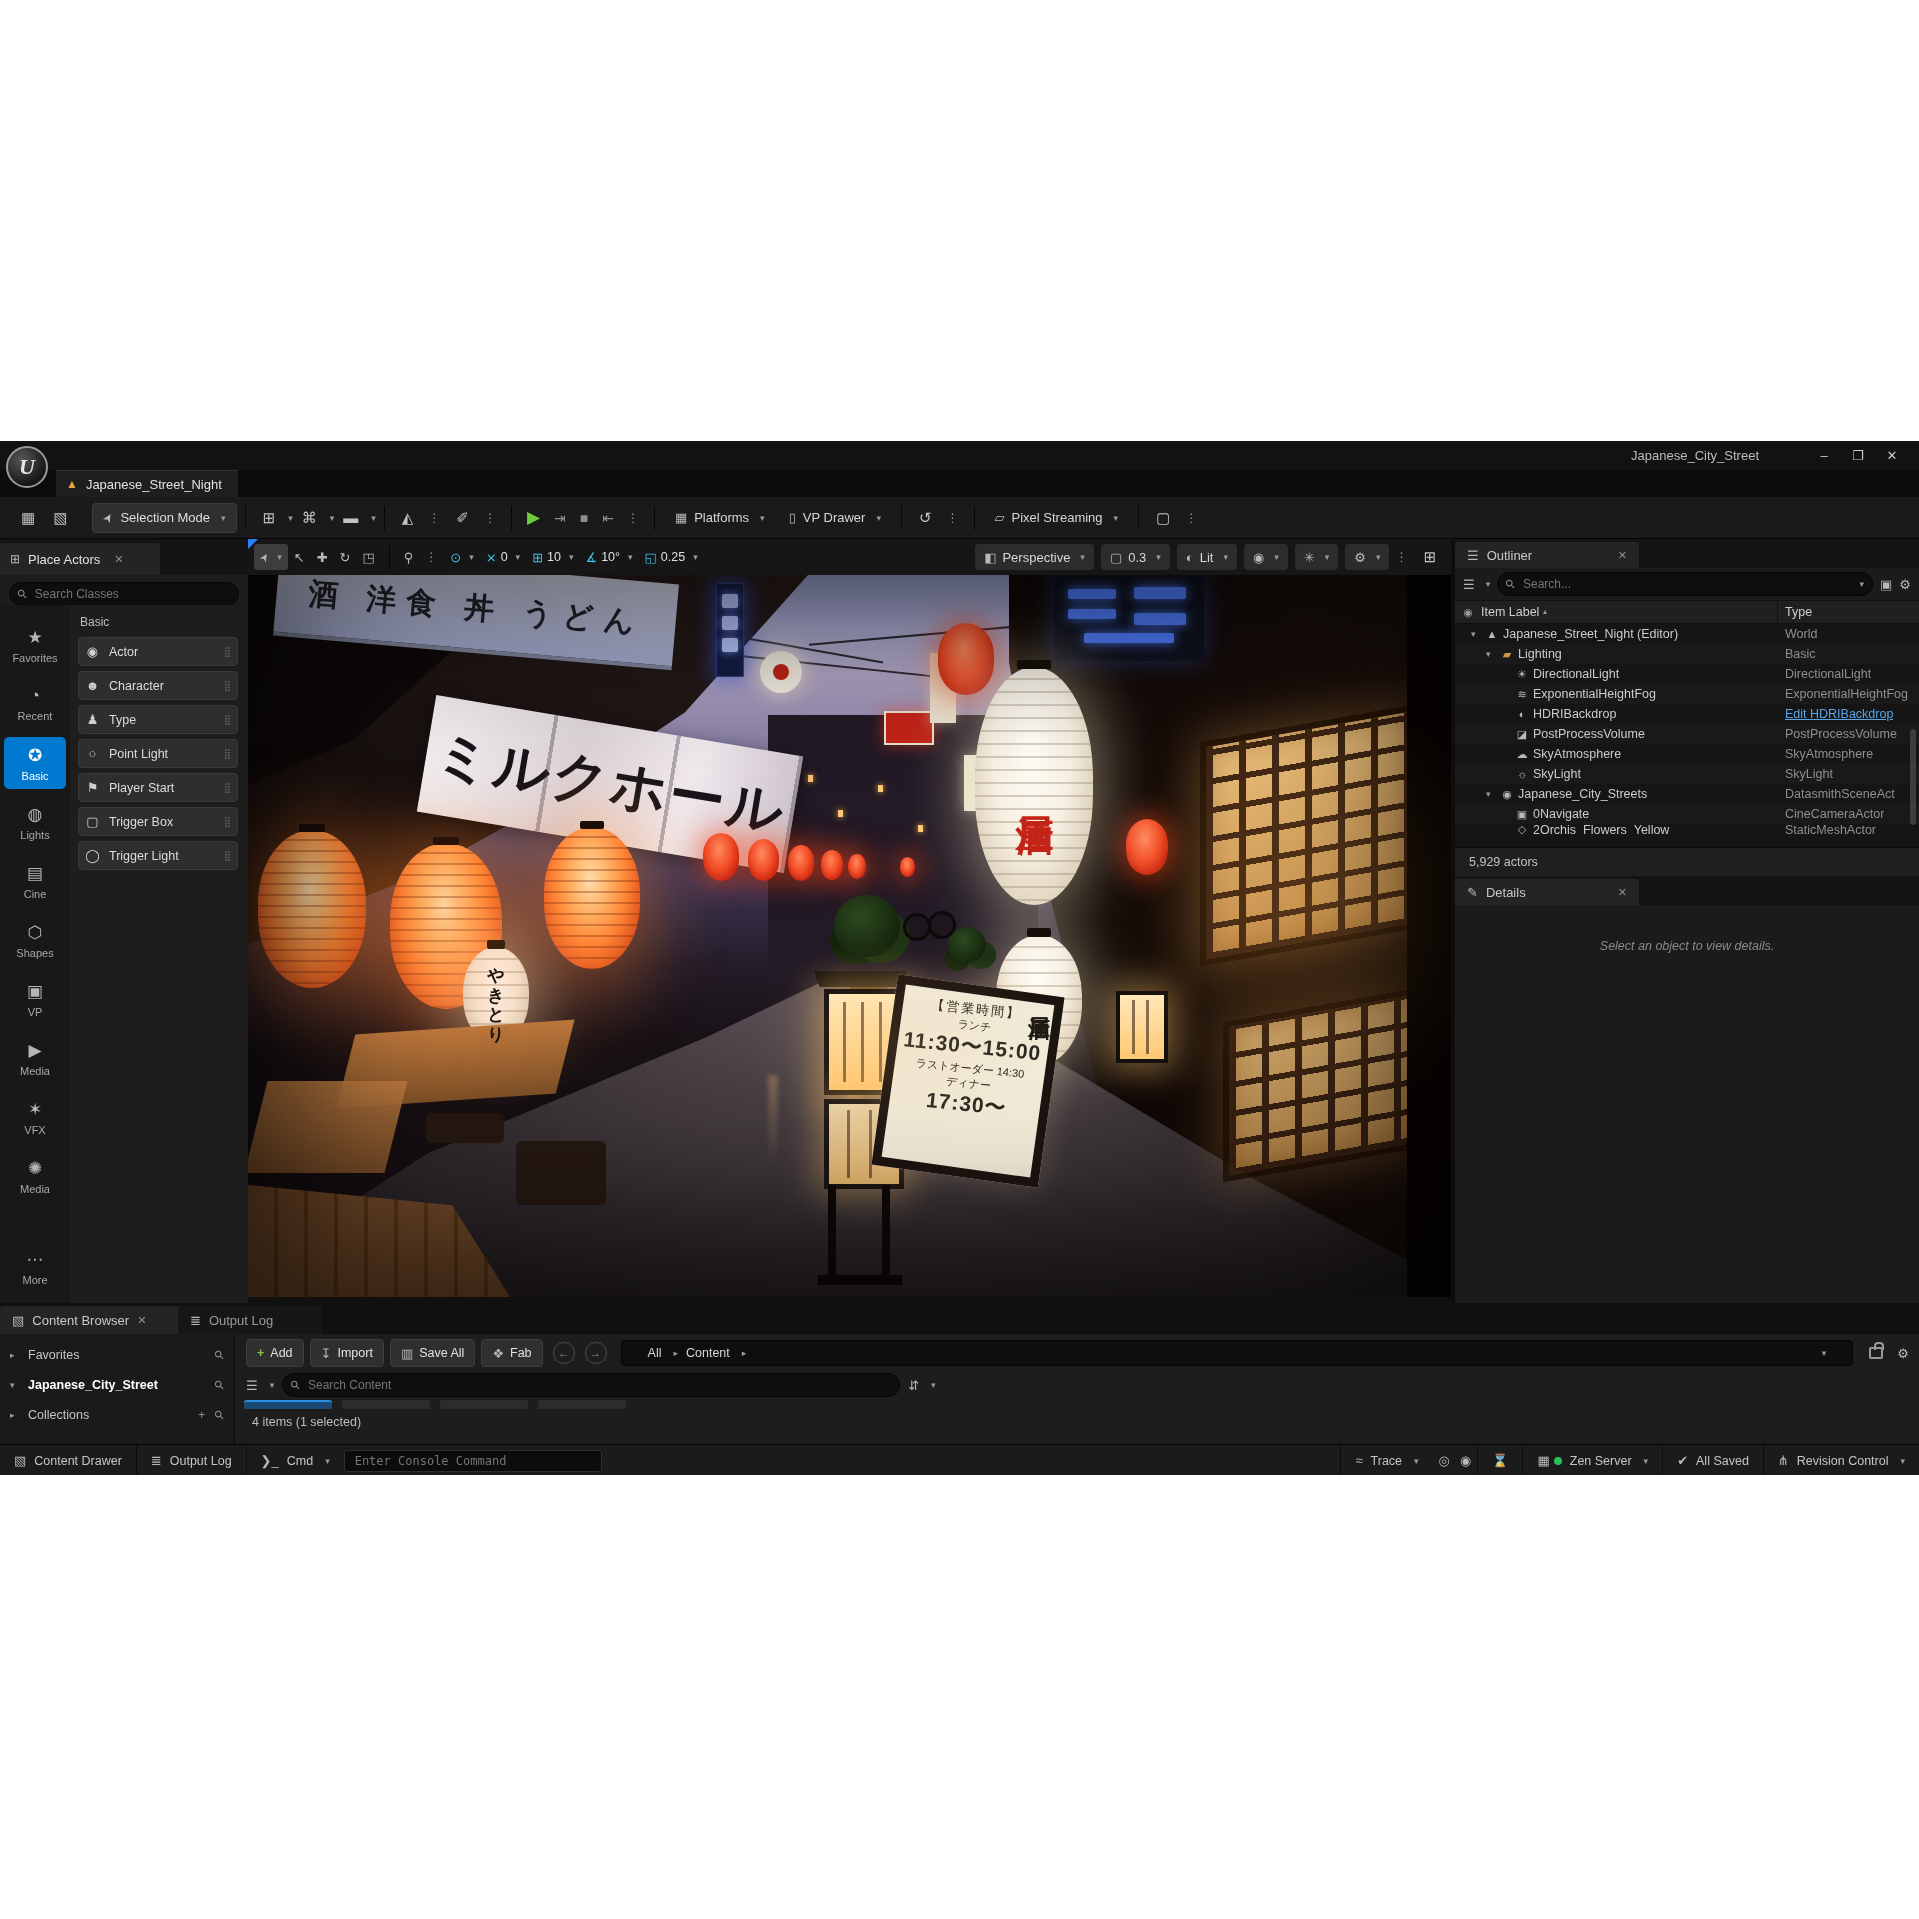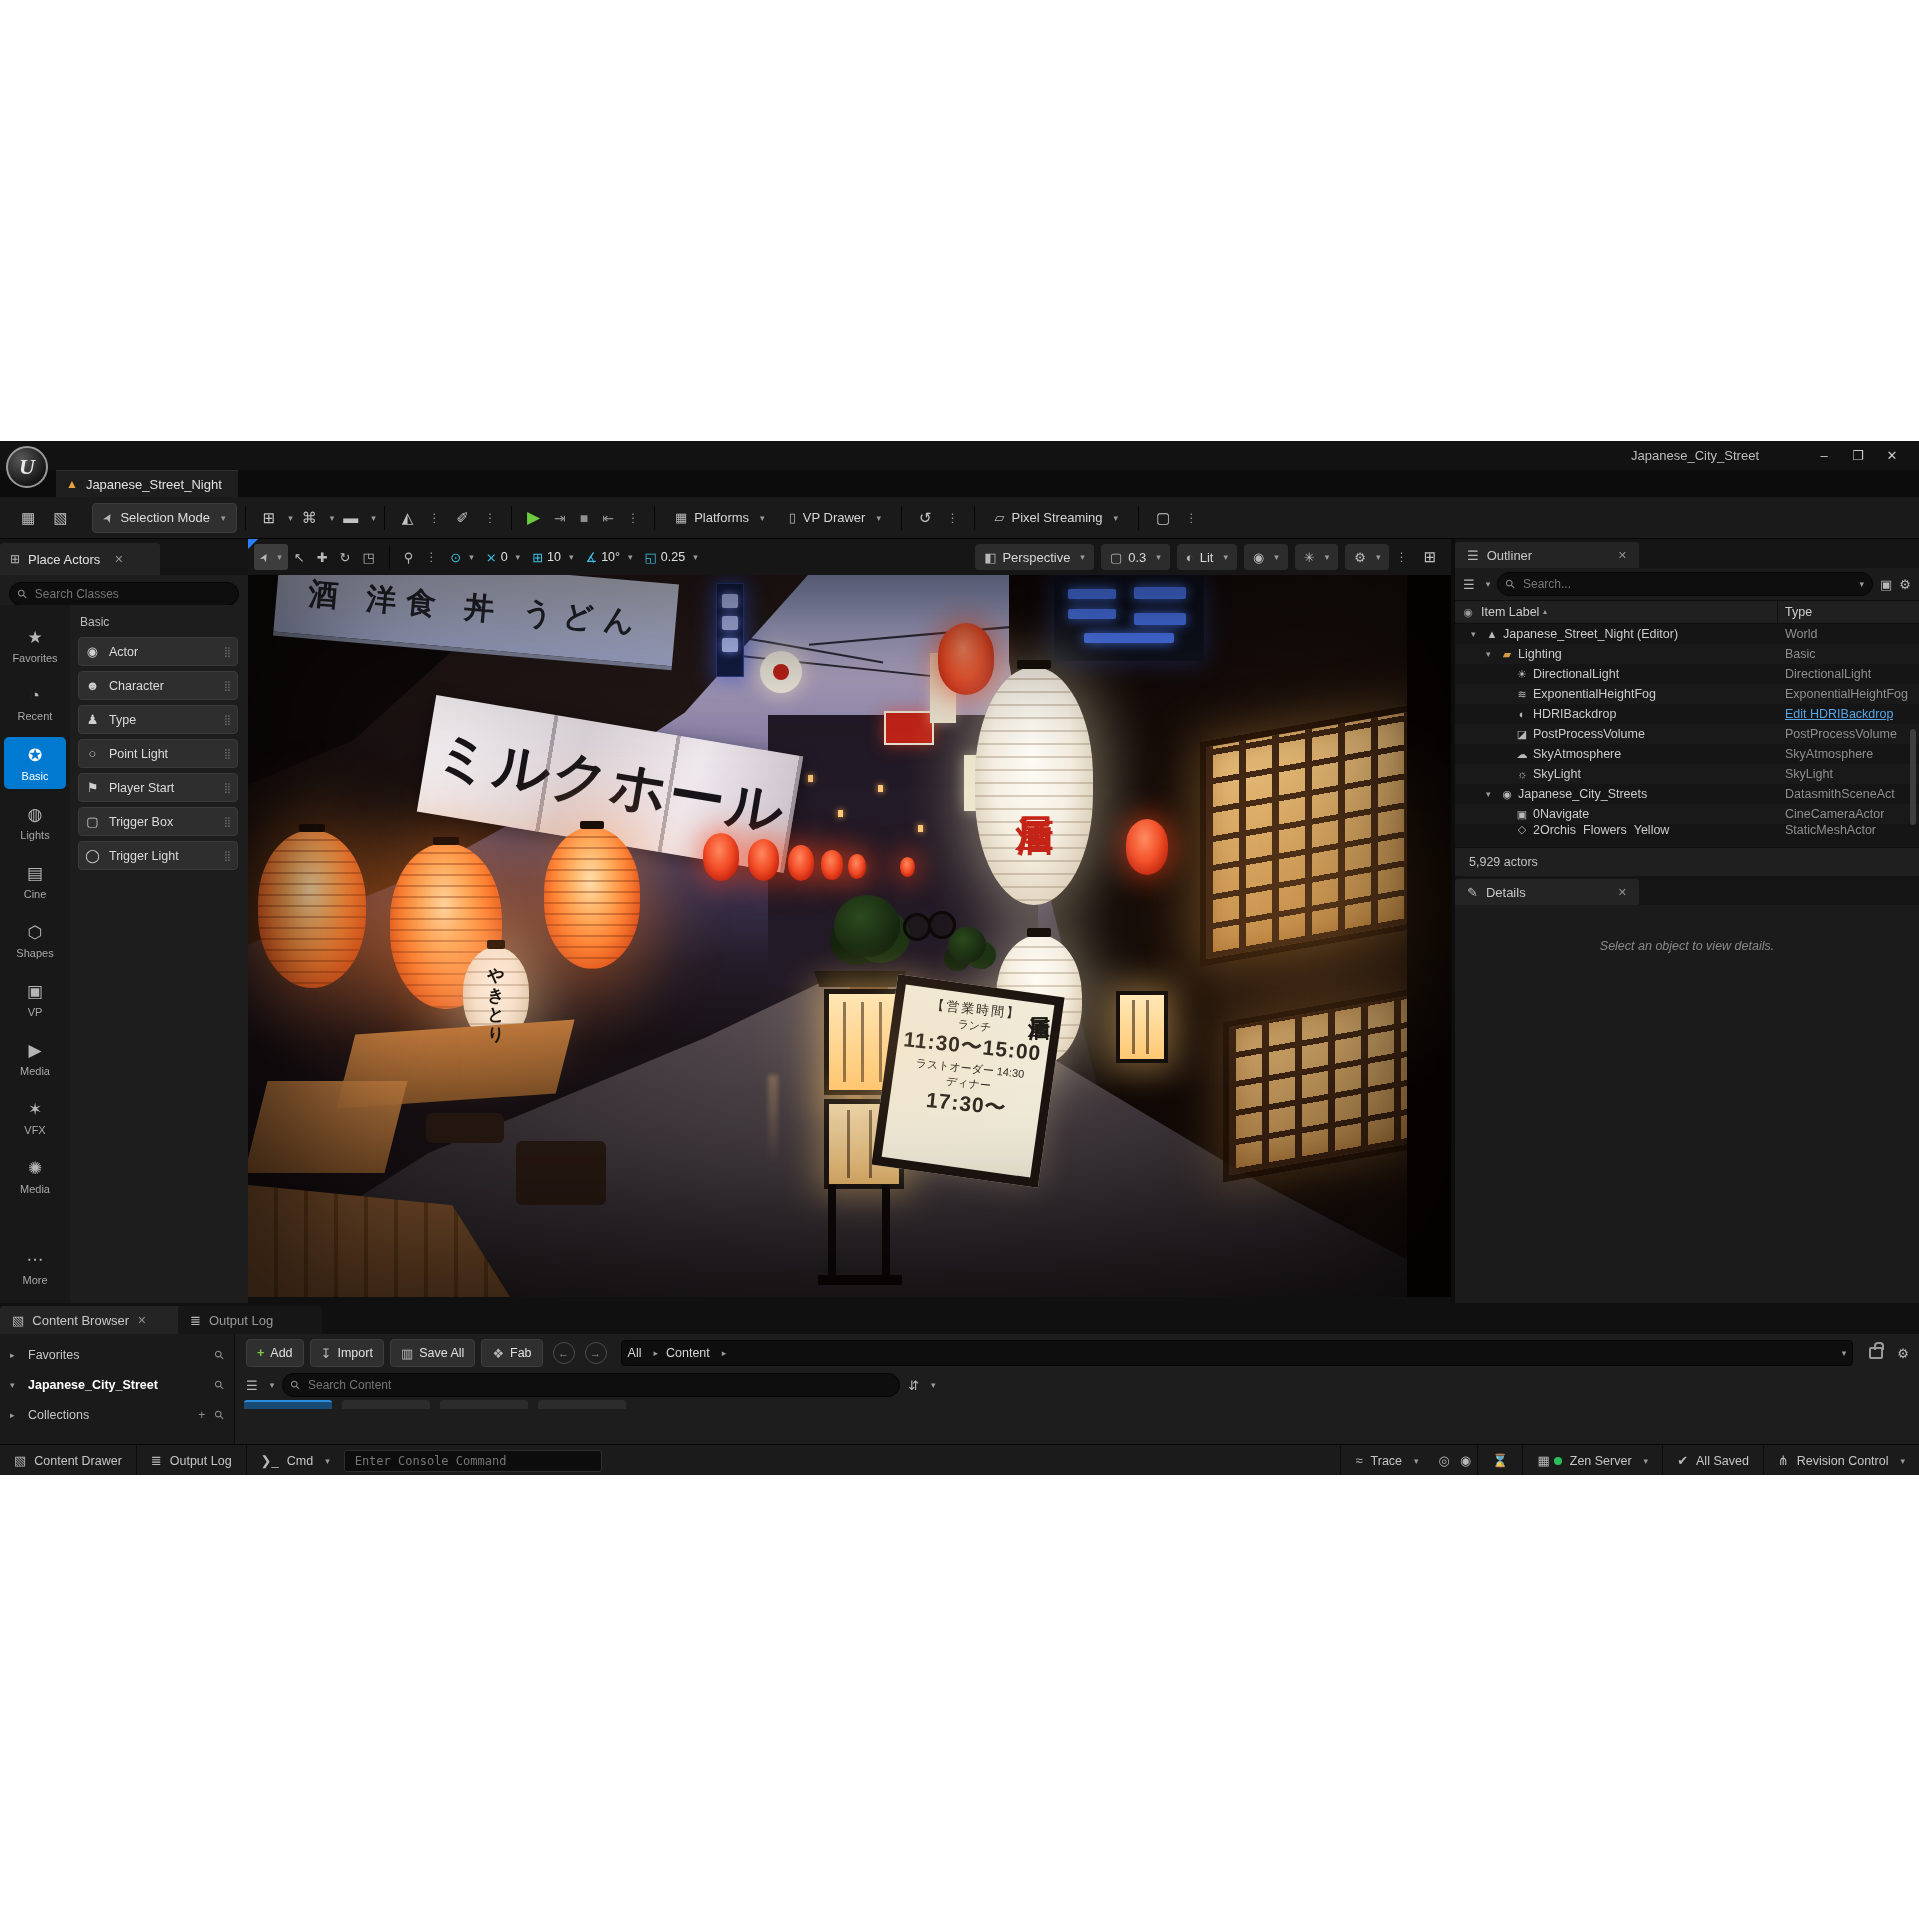--- a/index.html
+++ b/index.html
@@ -153,21 +153,21 @@
   .cb-folder .fx{font-size:9px;color:#9a9a9a;width:10px;}
   .cb-folder .fl{flex:1;font-size:12.5px;}
   .cb-folder.selected .fl{color:#fff;font-weight:bold;}
   .cb-folder .fs{transform:rotate(-45deg);color:#8e8e8e;font-size:12px;}
   .cb-folder .fplus{color:#8e8e8e;font-size:12px;margin-right:2px;}
   .cb-main{position:absolute;left:236px;top:31px;right:0;bottom:0;}
   .cb-toolbar{display:flex;align-items:center;height:38px;padding:0 10px;gap:6px;}
   .cb-btn{background:#2f2f2f;border:1px solid #3d3d3d;border-radius:4px;height:26px;display:inline-flex;align-items:center;padding:0 10px;gap:6px;color:#e0e0e0;font-size:12.5px;}
   .cb-btn .gplus{color:#7ec850;font-weight:bold;}
   .circ{width:20px;height:20px;border:1px solid #4a4a4a;border-radius:50%;display:inline-flex;align-items:center;justify-content:center;color:#9a9a9a;font-size:11px;margin-left:4px;}
-  .crumbbar{flex:1;background:#0e0e0e;border:1px solid #050505;border-radius:4px;height:24px;display:flex;align-items:center;padding:0 6px;gap:8px;margin-left:8px;font-size:12.5px;color:#d6d6d6;}
+  .crumbbar{flex:1;background:#0e0e0e;border:1px solid #050505;border-radius:4px;height:24px;display:flex;align-items:center;padding:0 26px;gap:8px;margin-left:8px;font-size:12.5px;color:#d6d6d6;}
   .lockic{width:10px;height:8px;border:2px solid #999;border-radius:2px;position:relative;margin:0 8px 0 10px;}
   .lockic:before{content:"";position:absolute;top:-7px;left:3px;width:6px;height:6px;border:2px solid #999;border-bottom:none;border-radius:4px 4px 0 0;}
   .cb-filterrow{display:flex;align-items:center;height:26px;padding:0 10px;gap:8px;}
   .cb-filterrow .search-pill{width:620px;}
   .cb-sliver{height:9px;margin:2px 10px 0 4px;display:flex;gap:10px;padding-left:4px;overflow:hidden;}
   .tiletop{width:88px;height:9px;border-radius:3px 3px 0 0;background:#2c2c2c;}
   .tiletop.sel{background:#184a73;border-top:2px solid #2a8fe0;box-sizing:border-box;}
   .cb-status{color:#bdbdbd;font-size:12.5px;padding:6px 0 0 16px;}
   
   .statusbar{position:absolute;left:0;top:1003px;width:100%;height:31px;background:#1b1b1b;border-top:1px solid #060606;display:flex;align-items:center;}
@@ -753,20 +753,21 @@
         </div>
         <span class="ic">⇵</span>
         <span class="chev">▾</span>
       </div>
       <div class="cb-sliver">
         <div class="tiletop sel"></div>
         <div class="tiletop"></div>
         <div class="tiletop"></div>
         <div class="tiletop"></div>
       </div>
+      <div class="cb-status">4 items (1 selected)</div>
     </div>
   </div>
 
   <div class="statusbar">
     <div class="sb-seg">
       <span class="ic">▧</span>
       <span>Content Drawer</span>
     </div>
     <span class="sb-div"></span>
     <div class="sb-seg">

